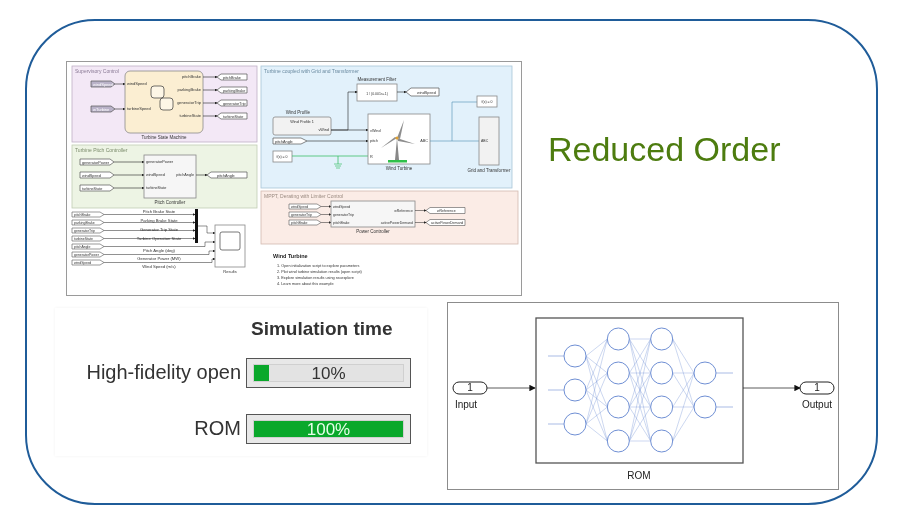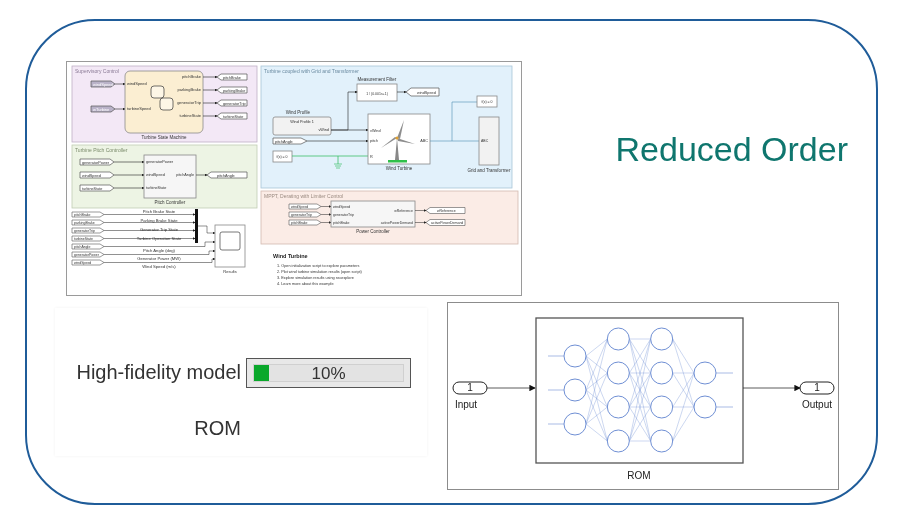--- a/index.html
+++ b/index.html
@@ -1,18 +1,18 @@
 <!DOCTYPE html>
 <html><head>
 <meta charset="utf-8">
 <style>
   html, body { margin: 0; padding: 0; background: #ffffff; }
   body { width: 899px; height: 521px; position: relative; overflow: hidden; font-family: "Liberation Sans", sans-serif; }
   .frame { position: absolute; left: 25px; top: 19px; width: 853px; height: 486px; border: 2.5px solid #1f5c99; border-radius: 70px; box-sizing: border-box; }
-  .title { position: absolute; left: 548px; top: 128px; width: 300px; text-align: right; color: #0f766e; font-size: 34px; line-height: 42px; }
+  .title { position: absolute; left: 548px; top: 128px; width: 300px; text-align: left; color: #4d7c0f; font-size: 34px; line-height: 42px; }
   .model { position: absolute; left: 66px; top: 61px; width: 456px; height: 235px; border: 1.5px solid #9a9a9a; background: #fff; box-sizing: border-box; }
   .model svg { position: absolute; left: 0; top: 0; }
   .sim { position: absolute; left: 55px; top: 308px; width: 372px; height: 148px; background: #fff; box-shadow: 0 0 3px #f2f2f2; }
   .sim-title { position: absolute; left: 196px; top: 10px; font-size: 19px; font-weight: bold; color: #333; }
   .sim-label { position: absolute; right: 186px; font-size: 20px; color: #333; white-space: nowrap; }
   .bar { position: absolute; left: 191px; width: 165px; height: 30px; border: 1.5px solid #555; background: #e8e8e8; box-sizing: border-box; text-decoration: underline; }
   .bar-inner { position: absolute; left: 6px; top: 5px; right: 6px; bottom: 5px; background: #e3e3e3; border: 1px solid #d0d0d0; box-sizing: border-box; }
   .bar-fill { position: absolute; left: 0; top: 0; bottom: 0; background: #0aa82b; }
   .bar-text { position: absolute; left: 0; right: 0; top: 0; bottom: 0; text-align: center; font-size: 17px; line-height: 18px; color: #333; }
   .bar-text.on-green { color: #e6ffe9; }
@@ -279,30 +279,37 @@
       <text x="206" y="196" font-size="5.5" font-weight="bold" fill="#222">Wind Turbine</text>
       <text x="210" y="205" font-size="3.8" fill="#333">1. Open initialization script to explore parameters</text>
       <text x="210" y="211" font-size="3.8" fill="#333">2. Plot wind turbine simulation results (open script)</text>
       <text x="210" y="217" font-size="3.8" fill="#333">3. Explore simulation results using sscexplore</text>
       <text x="210" y="223" font-size="3.8" fill="#333">4. Learn more about this example</text>
     </g>
   </svg>
 </div>
 
 <div class="sim">
-
-  <div class="sim-label" style="top:53px;">High-fidelity model</div>
+  <div class="sim-title">Simulation time</div>
+
+  <div class="sim-label" style="top:53px;">High-fidelity open</div>
   <div class="bar" style="top:50px;">
     <div class="bar-inner">
       <div class="bar-fill" id="fill-0" style="width: 10%; background: rgb(10, 168, 43);"></div>
       <div class="bar-text">10%</div>
     </div>
   </div>
 
   <div class="sim-label" style="top:109px;">ROM</div>
+  <div class="bar" style="top:106px;">
+    <div class="bar-inner">
+      <div class="bar-fill" id="fill-1" style="width: 100%; background: rgb(10, 168, 43);"></div>
+      <div class="bar-text on-green">100%</div>
+    </div>
+  </div>
 </div>
 
 <div class="rom">
   <svg id="rom-svg" width="392" height="188" viewBox="0 0 392 188" font-family="Liberation Sans, sans-serif">
     <defs>
       <marker id="arr2" markerWidth="8" markerHeight="8" refX="7" refY="4" orient="auto">
         <path d="M0,0 L8,4 L0,8 z" fill="#111"></path>
       </marker>
     </defs>
     <g>

